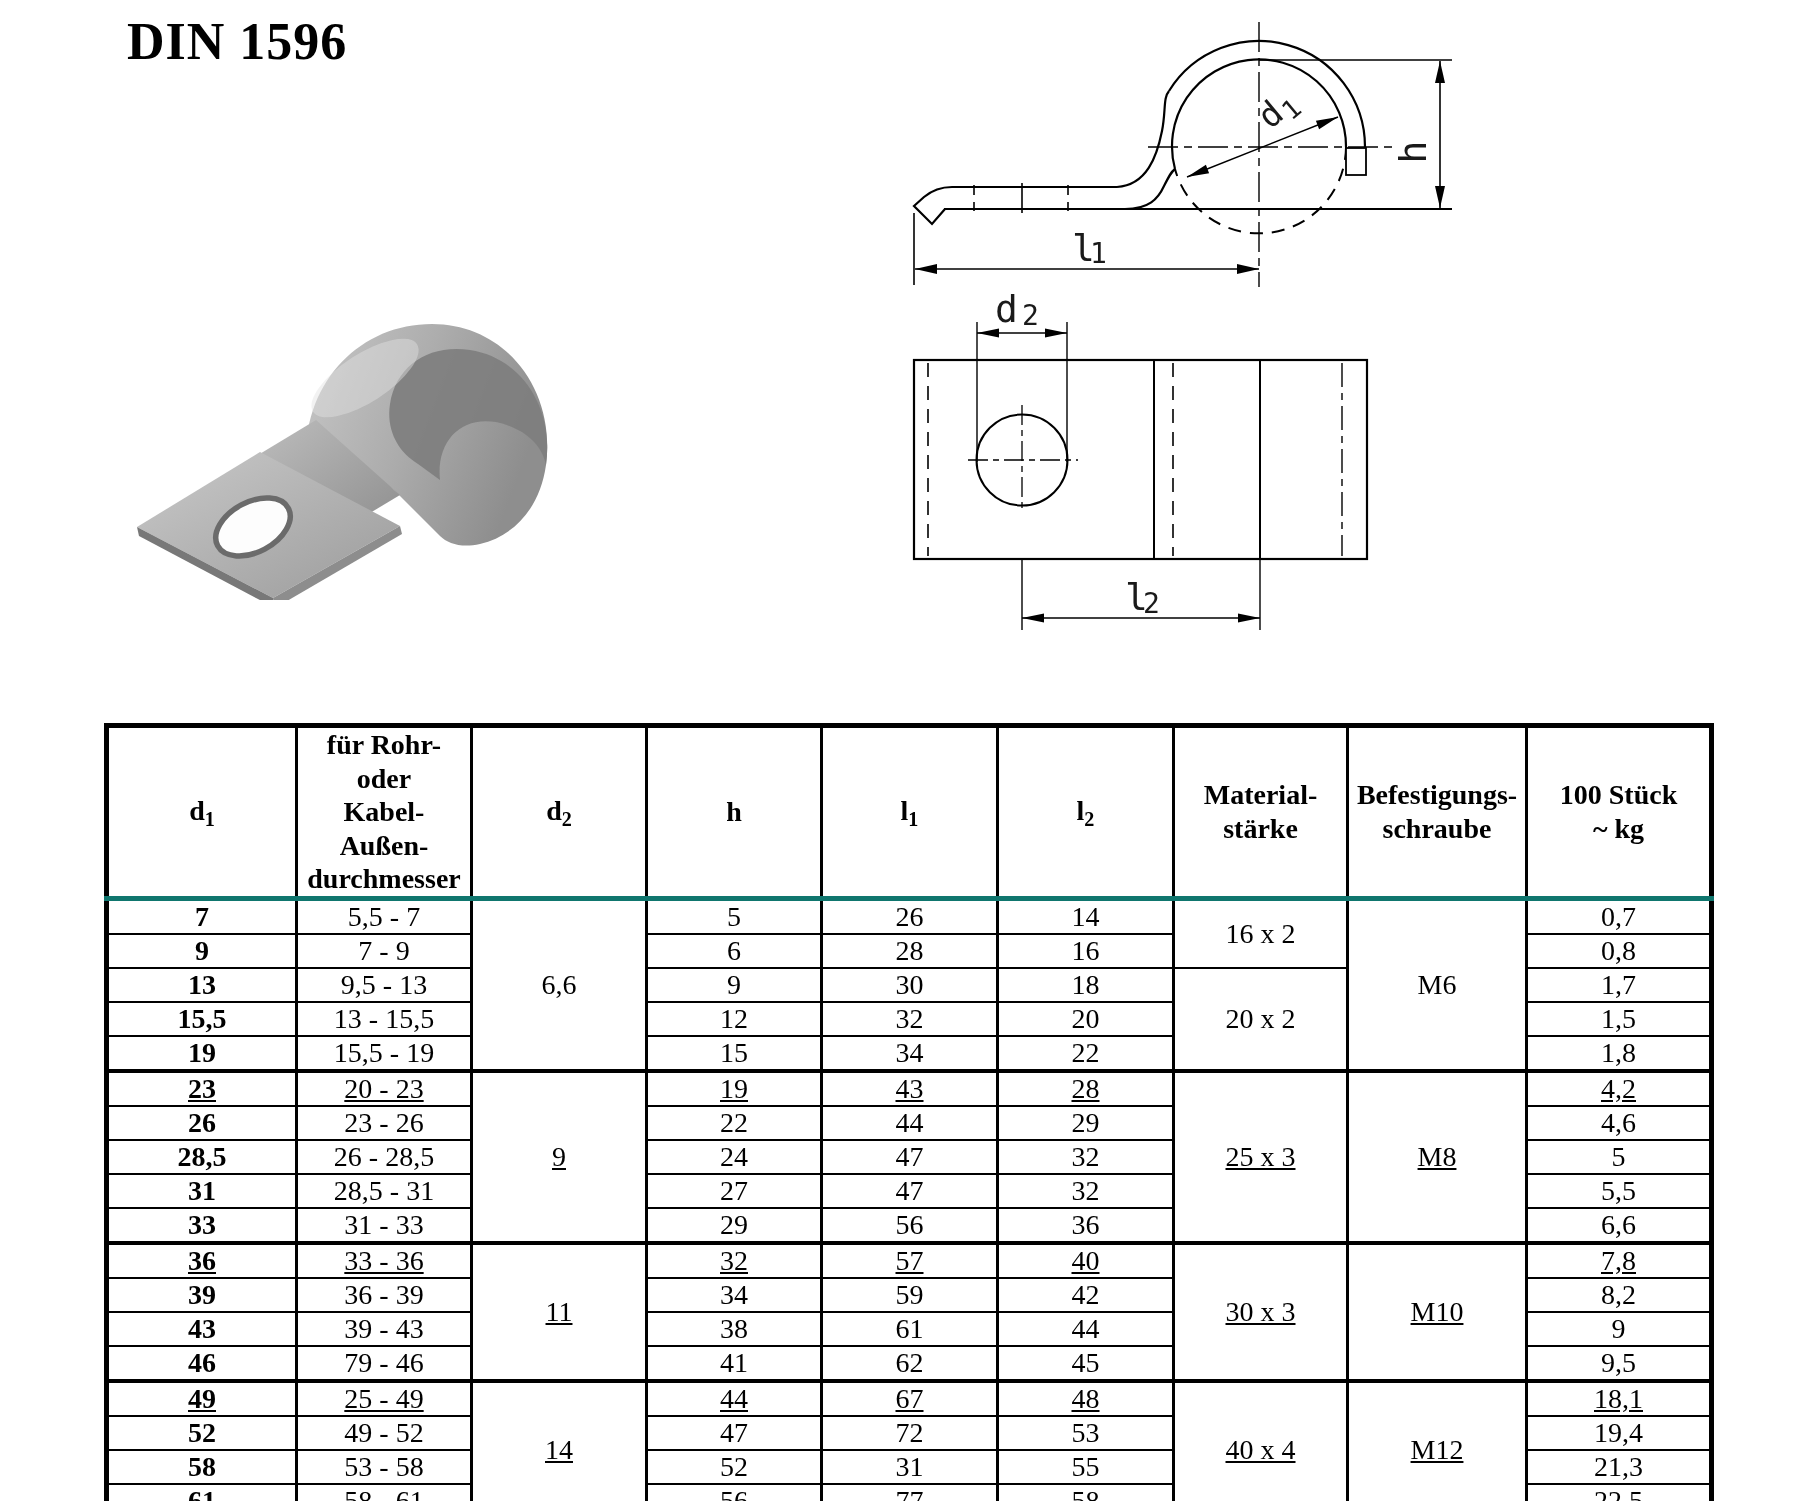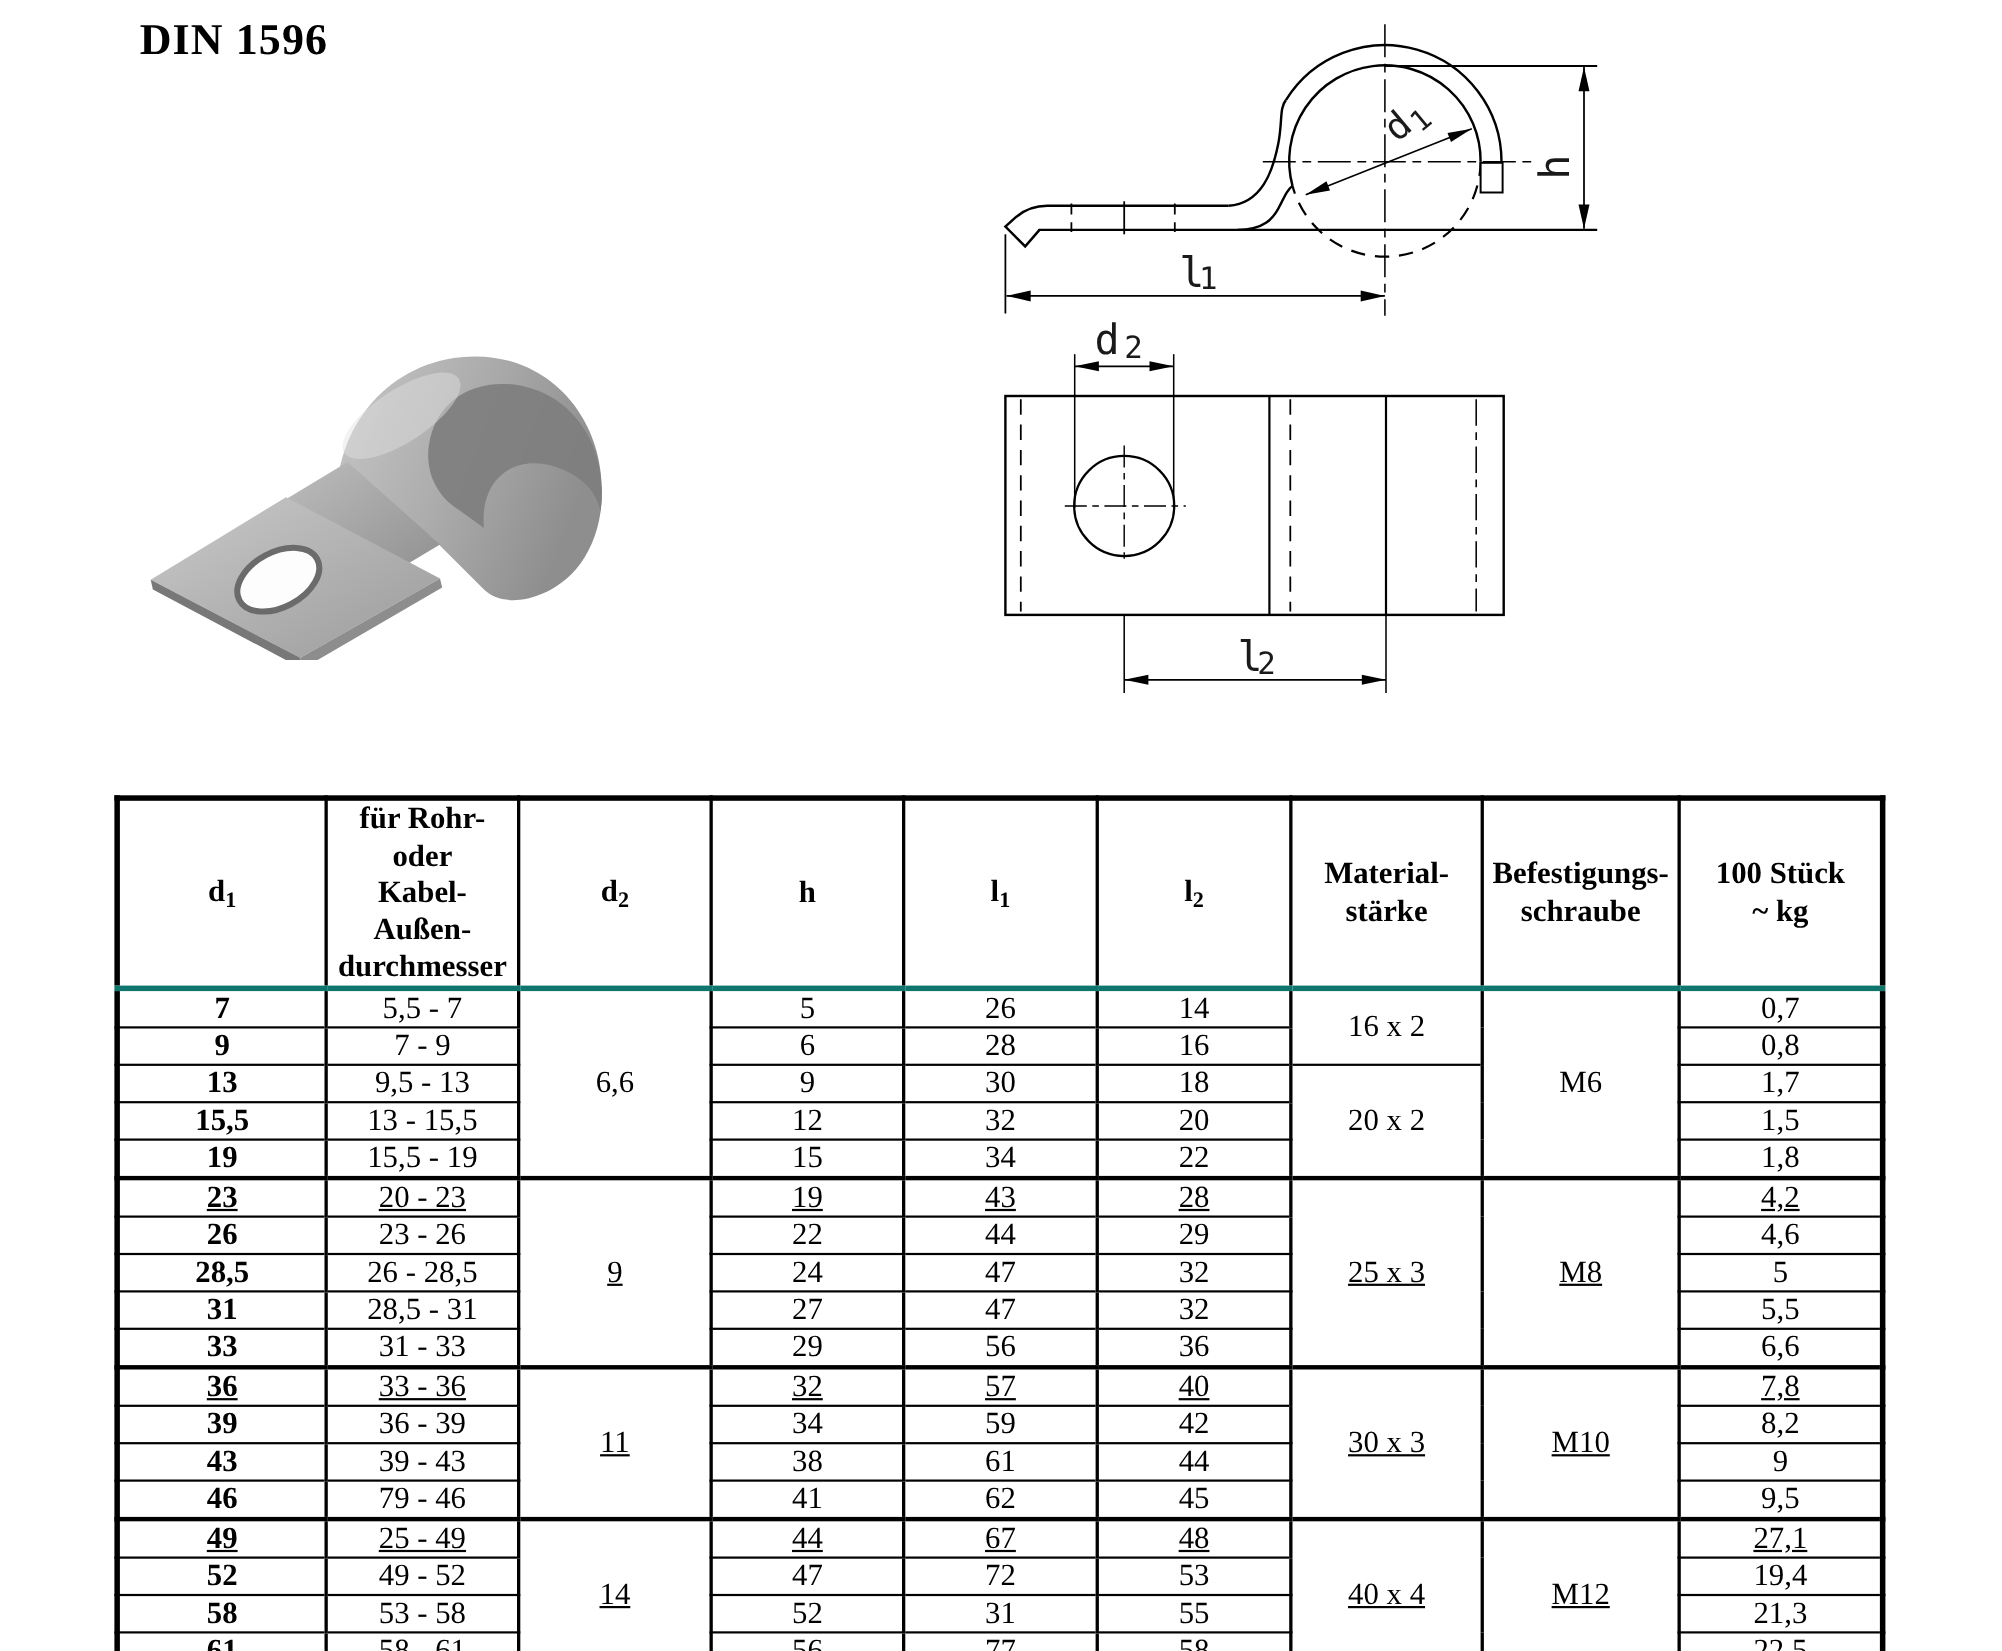--- a/index.html
+++ b/index.html
@@ -1,18 +1,18 @@
 <!DOCTYPE html>
 <html><head>
 <meta charset="utf-8">
 <style>
   html,body{margin:0;padding:0;background:#ffffff;}
   .canvas{position:relative;width:1820px;height:1501px;background:#ffffff;overflow:hidden;}
   .title{position:absolute;left:127px;top:12px;font-family:"Liberation Serif",serif;
-         font-weight:bold;font-size:40px;color:#000;letter-spacing:1px;}
+         font-weight:bold;font-size:52px;color:#000;letter-spacing:1px;}
   svg text{font-family:"DejaVu Sans Mono",monospace;fill:#1a1a1a;}
   .dims{position:absolute;left:104px;top:723px;border-collapse:collapse;table-layout:fixed;
         font-family:"Liberation Serif",serif;font-size:28px;color:#000;background:#fff;
         border:5px solid #000;}
   .dims th,.dims td{border-left:3px solid #000;border-right:3px solid #000;
         border-top:2px solid #000;border-bottom:2px solid #000;
         text-align:center;vertical-align:middle;padding:0;}
   .dims thead th{height:167px;font-weight:bold;border-bottom:5px solid #0f766e;line-height:1.2;}
   .dims tbody td{height:30px;font-weight:normal;}
   .dims tbody td.b{font-weight:bold;}
@@ -304,21 +304,21 @@
 
       <tr class="g">
         <td class="b">49</td>
         <td>25 - 49</td>
         <td rowspan="4">14</td>
         <td>44</td>
         <td>67</td>
         <td>48</td>
         <td rowspan="4">40 x 4</td>
         <td rowspan="4">M12</td>
-        <td>27,1</td>
+        <td>18,1</td>
       </tr>
       <tr>
         <td class="b">52</td>
         <td>49 - 52</td>
         <td>47</td>
         <td>72</td>
         <td>53</td>
         <td>19,4</td>
       </tr>
       <tr>

